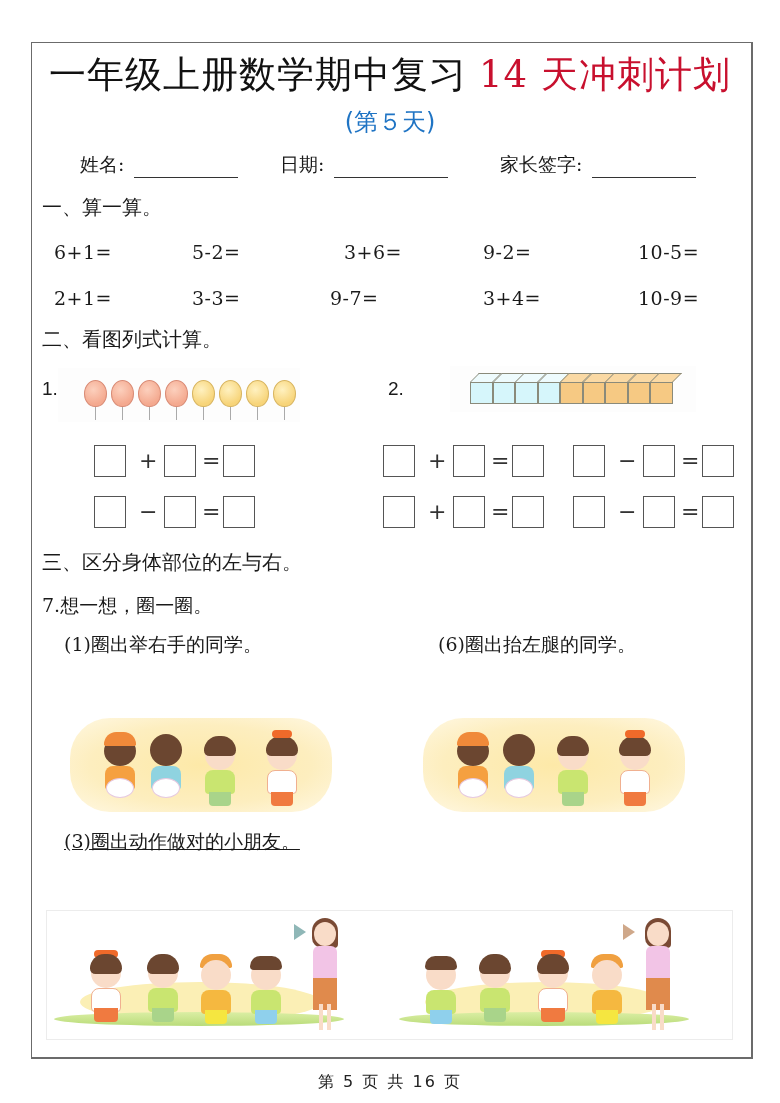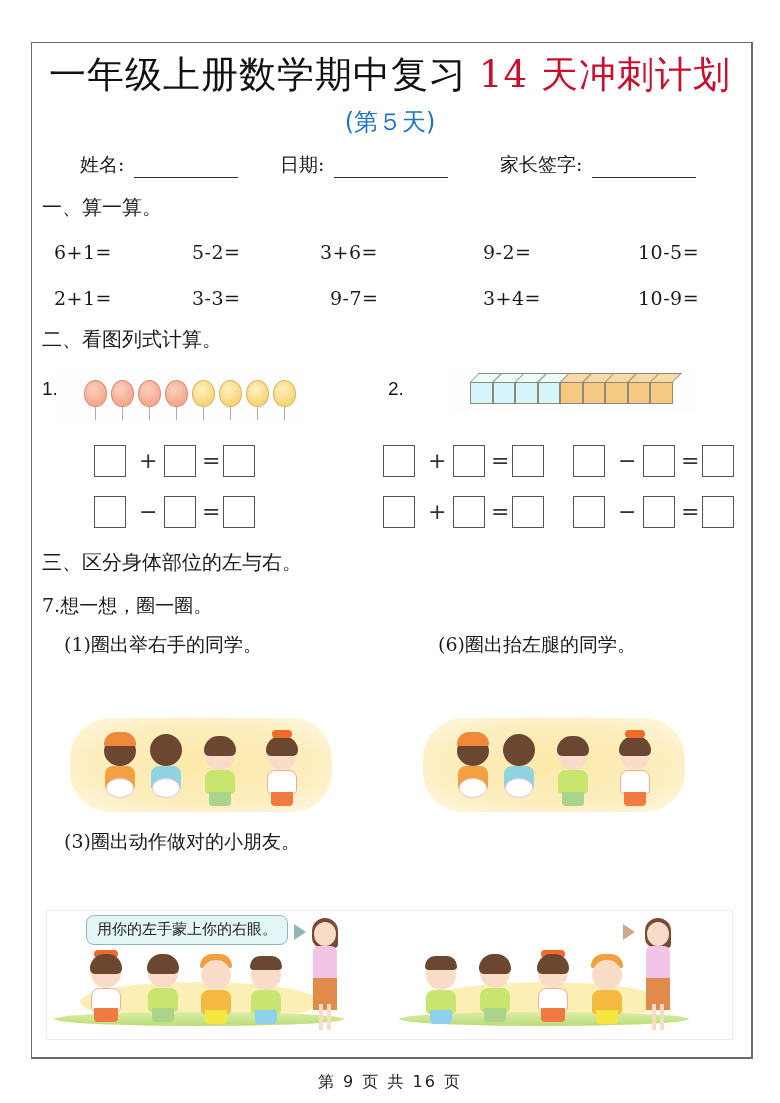--- a/index.html
+++ b/index.html
@@ -94,21 +94,21 @@
 <div class="abs info-field" style="left:500px;">
   <span>家长签字:</span>
   <span class="info-line" style="width:104px;"></span>
 </div>
 
 <div class="abs section-head" style="top:194px;">一、算一算。</div>
 
 <div>
   <div class="abs eq" style="left:54px; top:241px;">6+1=</div>
   <div class="abs eq" style="left:192px; top:241px;">5-2=</div>
-  <div class="abs eq" style="left:320px; top:241px;">3+6=</div>
+  <div class="abs eq" style="left:344px; top:241px;">3+6=</div>
   <div class="abs eq" style="left:483px; top:241px;">9-2=</div>
   <div class="abs eq" style="left:638px; top:241px;">10-5=</div>
 </div>
 <div>
   <div class="abs eq" style="left:54px; top:287px;">2+1=</div>
   <div class="abs eq" style="left:192px; top:287px;">3-3=</div>
   <div class="abs eq" style="left:330px; top:287px;">9-7=</div>
   <div class="abs eq" style="left:483px; top:287px;">3+4=</div>
   <div class="abs eq" style="left:638px; top:287px;">10-9=</div>
 </div>
@@ -255,28 +255,27 @@
   </div>
   <div class="kid" style="left:196px; top:20px;">
     <div class="head" style="left:1px; top:10px;"></div>
     <div class="hair" style="left:0; top:6px;"></div>
     <div style="position:absolute; left:6px; top:0; width:20px; height:8px; background:#f06a2a; border-radius:4px;"></div>
     <div class="body" style="left:1px; top:40px; background:#fff; border:1px solid #f0b090;"></div>
     <div class="legs" style="left:5px; top:62px; background:#f07a40;"></div>
   </div>
 </div>
 
-<div class="abs sub-q" style="left:64px; top:829px;">(3)圈出动作做对的小朋友。</div>
+<div class="abs sub-q" style="left:64px; top:829px;text-decoration:underline;">(3)圈出动作做对的小朋友。</div>
 
 <div class="pic-frame" style="left:46px; top:910px; width:687px; height:130px;"></div>
 
 <div class="scene" style="left:50px; top:912px; width:300px; height:124px;">
   <div class="bush" style="left:30px; top:70px; width:240px; height:40px;"></div>
   <div class="grass" style="left:4px; top:100px; width:290px;"></div>
-  <div class="bubble cyan" style="left:36px; top:3px;">用你的左手蒙上你的右眼。</div>
   <div class="bubble-tail" style="left:244px; top:12px; border-left:12px solid #8fb7b7;"></div>
   <div class="kid" style="left:40px; top:38px;">
     <div style="position:absolute; left:4px; top:0; width:24px; height:8px; background:#f06a2a; border-radius:4px;"></div>
     <div class="head" style="left:1px; top:8px;"></div>
     <div class="hair" style="left:0; top:4px;"></div>
     <div class="body" style="left:1px; top:38px; background:#fff; border:1px solid #f0b090;"></div>
     <div class="legs" style="left:4px; top:58px; background:#f07a40; width:24px;"></div>
   </div>
   <div class="kid" style="left:97px; top:38px;">
     <div class="head" style="left:1px; top:8px;"></div>
@@ -338,13 +337,13 @@
   <div class="teacher" style="position:absolute; left:250px; top:6px;">
     <div class="hair" style="left:0; top:0;"></div>
     <div class="head" style="left:2px; top:4px;"></div>
     <div class="top" style="left:1px; top:28px;"></div>
     <div class="skirt" style="left:1px; top:60px;"></div>
     <div class="leg" style="left:7px; top:86px; height:26px;"></div>
     <div class="leg" style="left:15px; top:86px; height:26px;"></div>
   </div>
 </div>
 
-<div class="abs footer">第 9 页 共 16 页</div>
+<div class="abs footer">第 5 页 共 16 页</div>
 
 </body></html>

